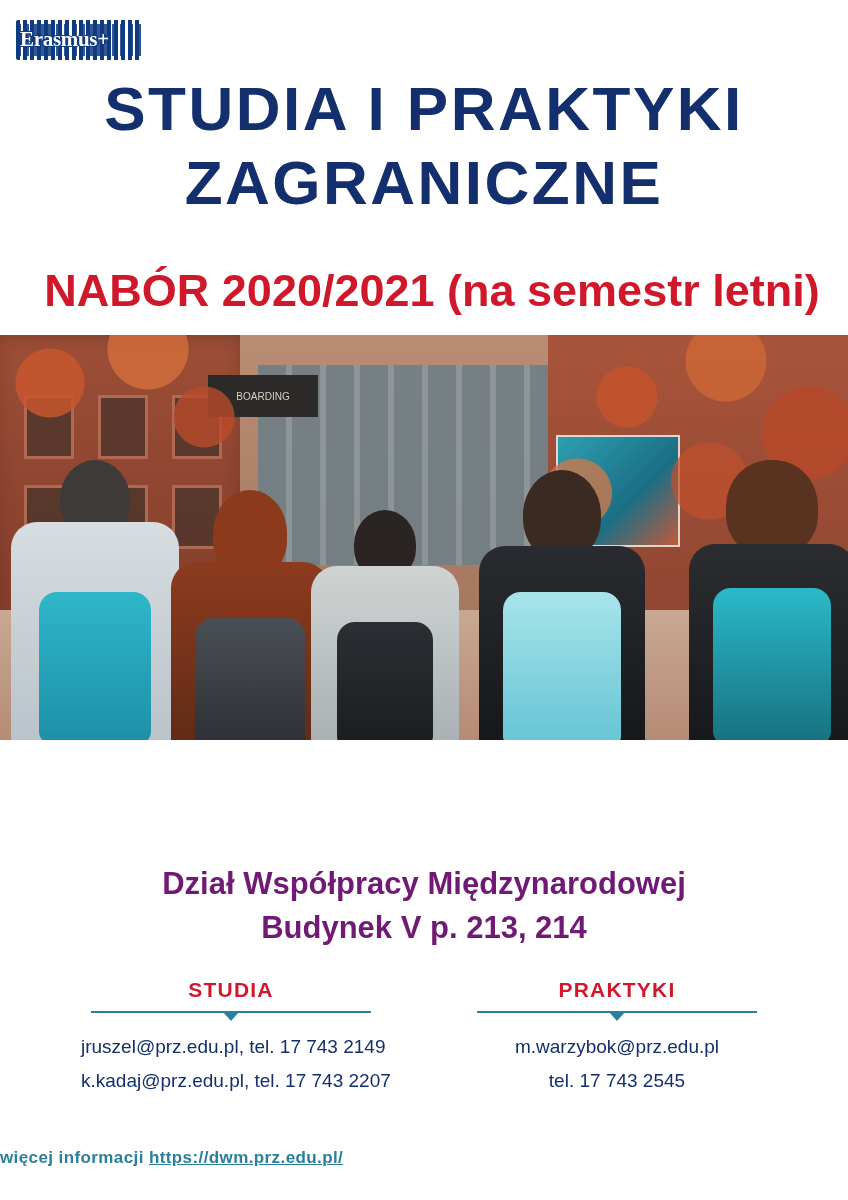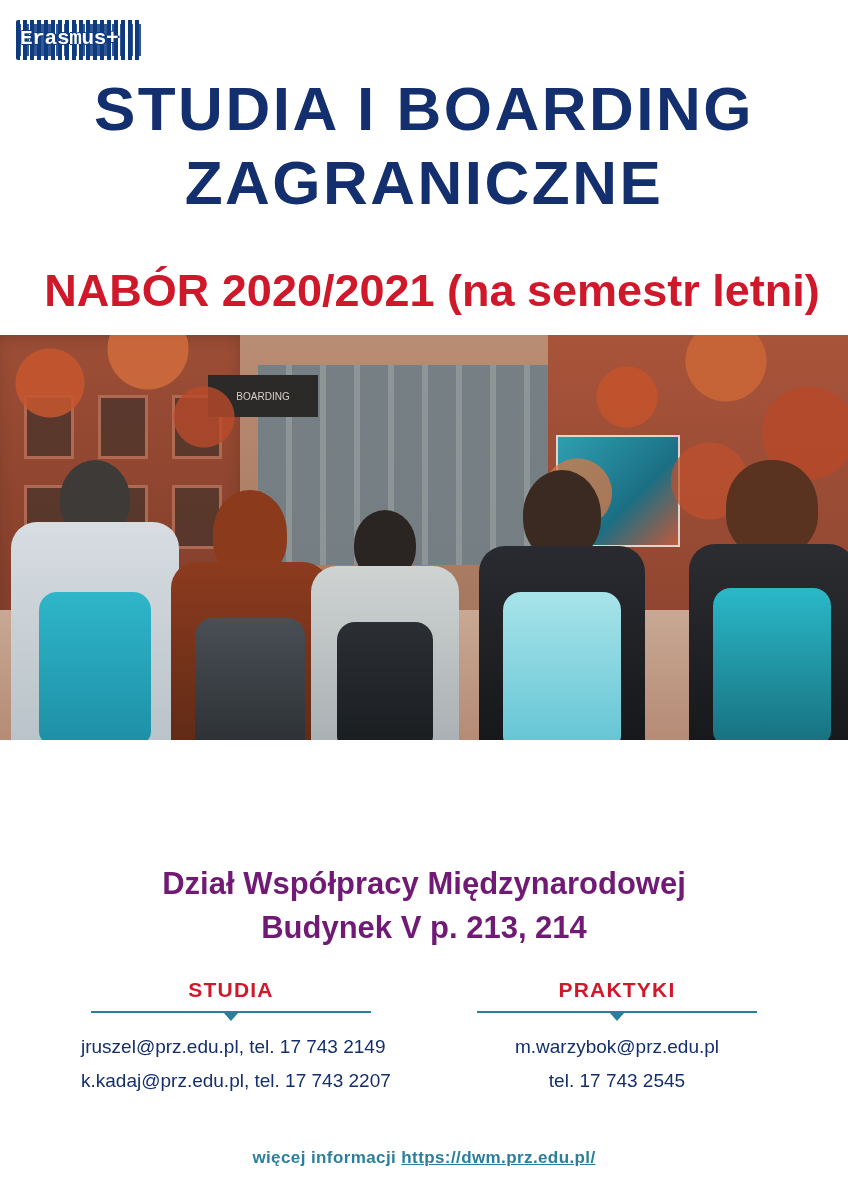--- a/index.html
+++ b/index.html
@@ -50,21 +50,21 @@
     opacity:.85;
   }
   .erasmus-logo .word {
     position: absolute;
     left: 4px;
     top: 7px;
     font-size: 21px;
     font-weight: bold;
     color: #ffffff;
     letter-spacing: -0.3px;
-    font-family: Liberation Mono, monospace;
+    font-family: Liberation Serif, serif;
     text-shadow:
       1px 0 0 #0e3b80, -1px 0 0 #0e3b80,
       0 1px 0 #0e3b80, 0 -1px 0 #0e3b80,
       2px 0 0 #0e3b80, -2px 0 0 #0e3b80;
     z-index: 2;
     white-space: nowrap;
   }
 
   
   .title-block {
@@ -287,21 +287,21 @@
     font-size: 19px;
     line-height: 34px;
     white-space: nowrap;
   }
 
   
   .footer {
     position: absolute;
     left: 0; right: 0;
     top: 1148px;
-    text-align: center;
+    text-align: left;
   }
   .footer .txt {
     font-family: "Liberation Sans", sans-serif;
     font-weight: bold;
     color: #2b7f9c;
     font-size: 17px;
     letter-spacing: .4px;
   }
   .footer .txt .link { text-decoration: underline; }
 </style>
@@ -309,21 +309,21 @@
 <body>
 
 <div class="poster">
 
   <div class="erasmus-logo">
     <div class="bars"></div>
     <div class="word">Erasmus+</div>
   </div>
 
   <div class="title-block">
-    <div class="title-line">STUDIA I BOARDING</div>
+    <div class="title-line">STUDIA I PRAKTYKI</div>
     <div class="title-line">ZAGRANICZNE</div>
   </div>
 
   <div class="subtitle">NABÓR 2020/2021 (na semestr letni)</div>
 
   <div class="photo">
     <div class="sky"></div>
     <div class="building-left">
       <div class="win" style="left:24px;top:60px"></div>
       <div class="win" style="left:98px;top:60px"></div>

